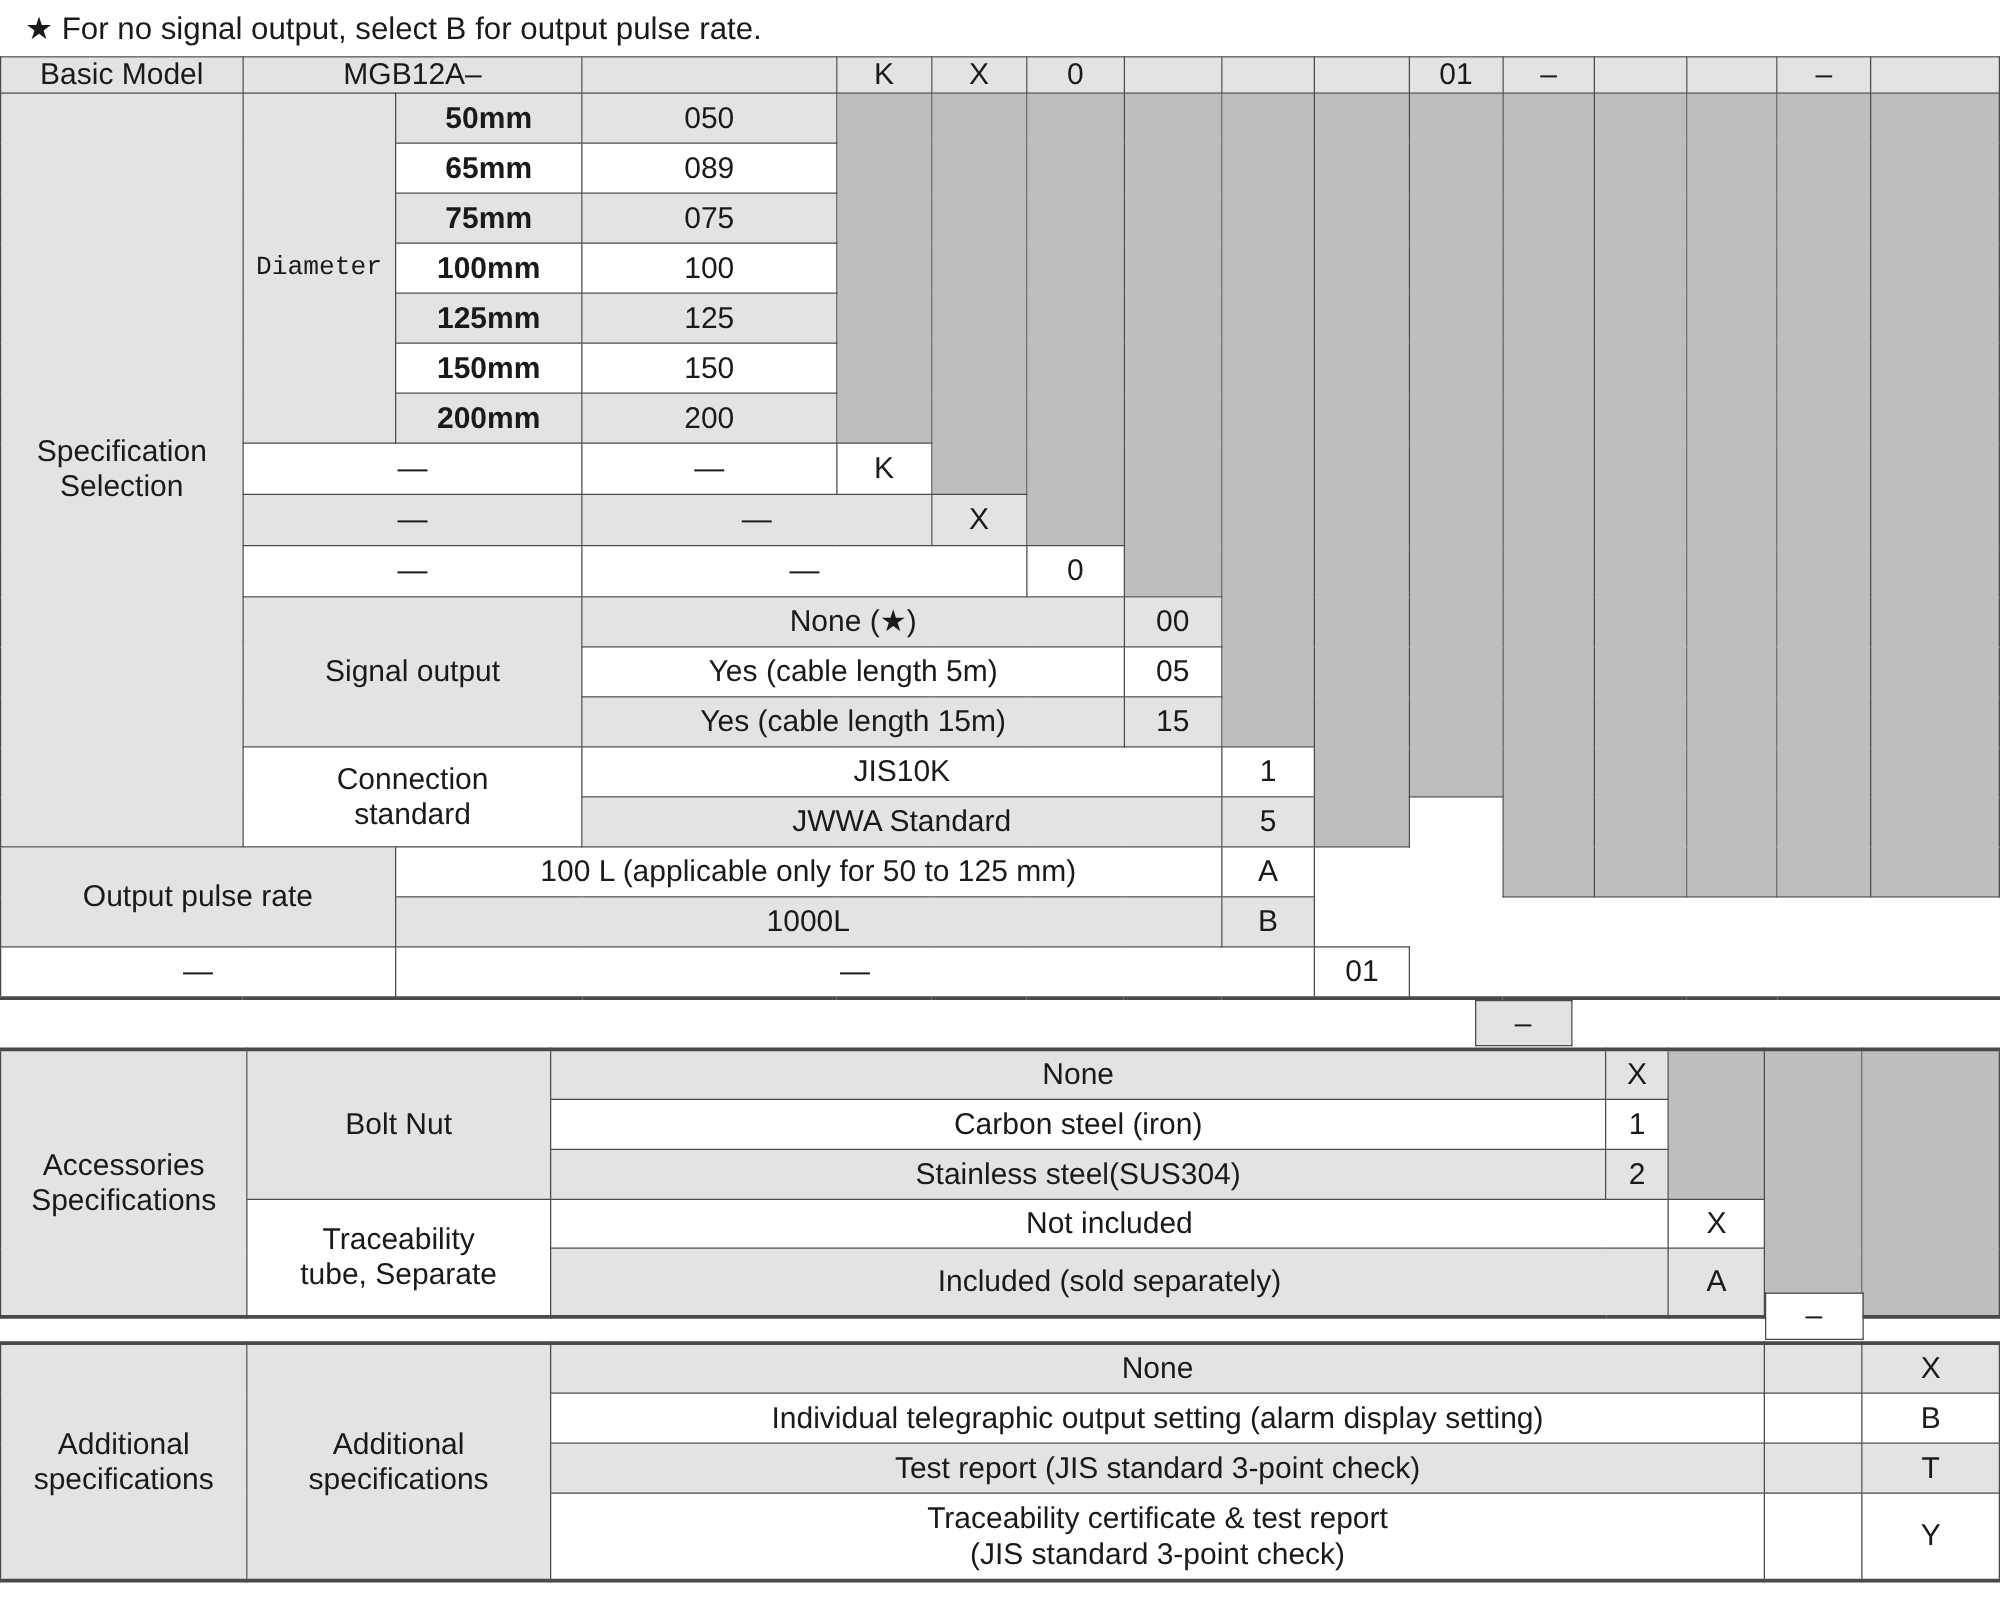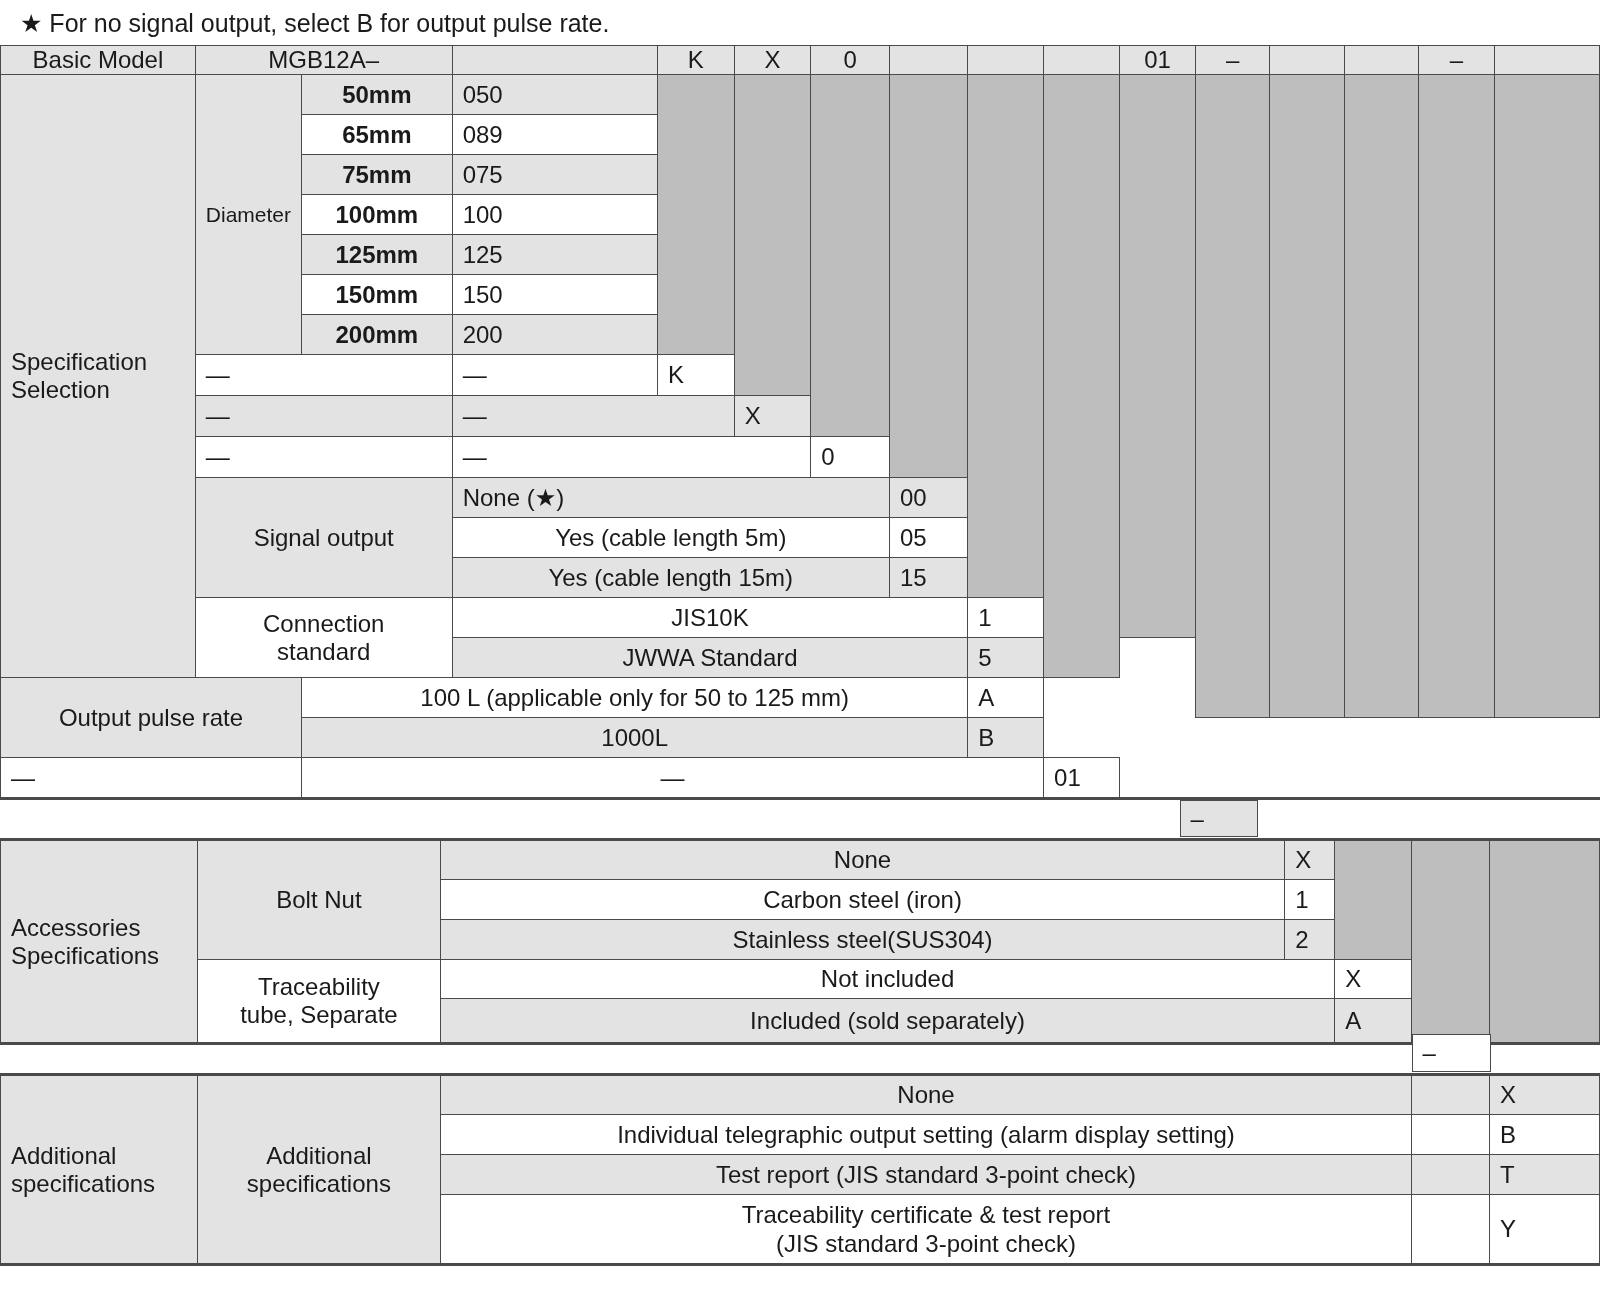--- a/index.html
+++ b/index.html
@@ -41,30 +41,30 @@
     color: #1a1a1a;
   }
   table.grid td {
     border: 1px solid #4a4a4a;
     padding: 0 10px;
     vertical-align: middle;
     background: #ffffff;
     overflow: hidden;
     white-space: nowrap;
   }
-  .c  { }
+  .c  { text-align: center; }
   .l  { text-align: center; }
   .shade   { background: #e3e3e3 !important; }
   .disabled{ background: #bebebe !important; }
   .hdr     { background: #e3e3e3 !important; text-align: center; }
   .bold    { font-weight: bold; }
   .nb      { border: none !important; background: transparent !important; }
   .thick-t { border-top: 3px solid #4a4a4a !important; }
   .thick-b { border-bottom: 3px solid #4a4a4a !important; }
-  .smalltxt{ font-size: 21px; }
+  .smalltxt{ font-size: 21px; font-family: Liberation Mono, monospace; }
   .tight   { padding: 0 6px; }
   .wrap    { white-space: normal; line-height: 29px; }
 
   
   #spec-table  { left: 0px;  top: 45px; }
   #gap1-table  { left: 0px;  top: 800px; }
   #acc-table   { left: 0px;  top: 838px; }
   #gap2-table  { left: 0px;  top: 1034px; }
   #add-table   { left: 0px;  top: 1073px; }
 </style>
@@ -272,21 +272,21 @@
       <td class="shade c">2</td>
     </tr>
     <tr style="height:39px">
       <td class="l" rowspan="2">
         <div>Traceability</div>
         <div>tube, Separate</div>
       </td>
       <td class="l" colspan="2">Not included</td>
       <td class="c">X</td>
     </tr>
-    <tr style="height:45px" class="thick-b">
+    <tr style="height:55px" class="thick-b">
       <td class="shade l" colspan="2">Included (sold separately)</td>
       <td class="shade c">A</td>
     </tr>
   </tbody>
     </table>
 
   <table class="grid" id="gap2-table">
     <colgroup>
       <col style="width:1412px">
         <col style="width:78px">

